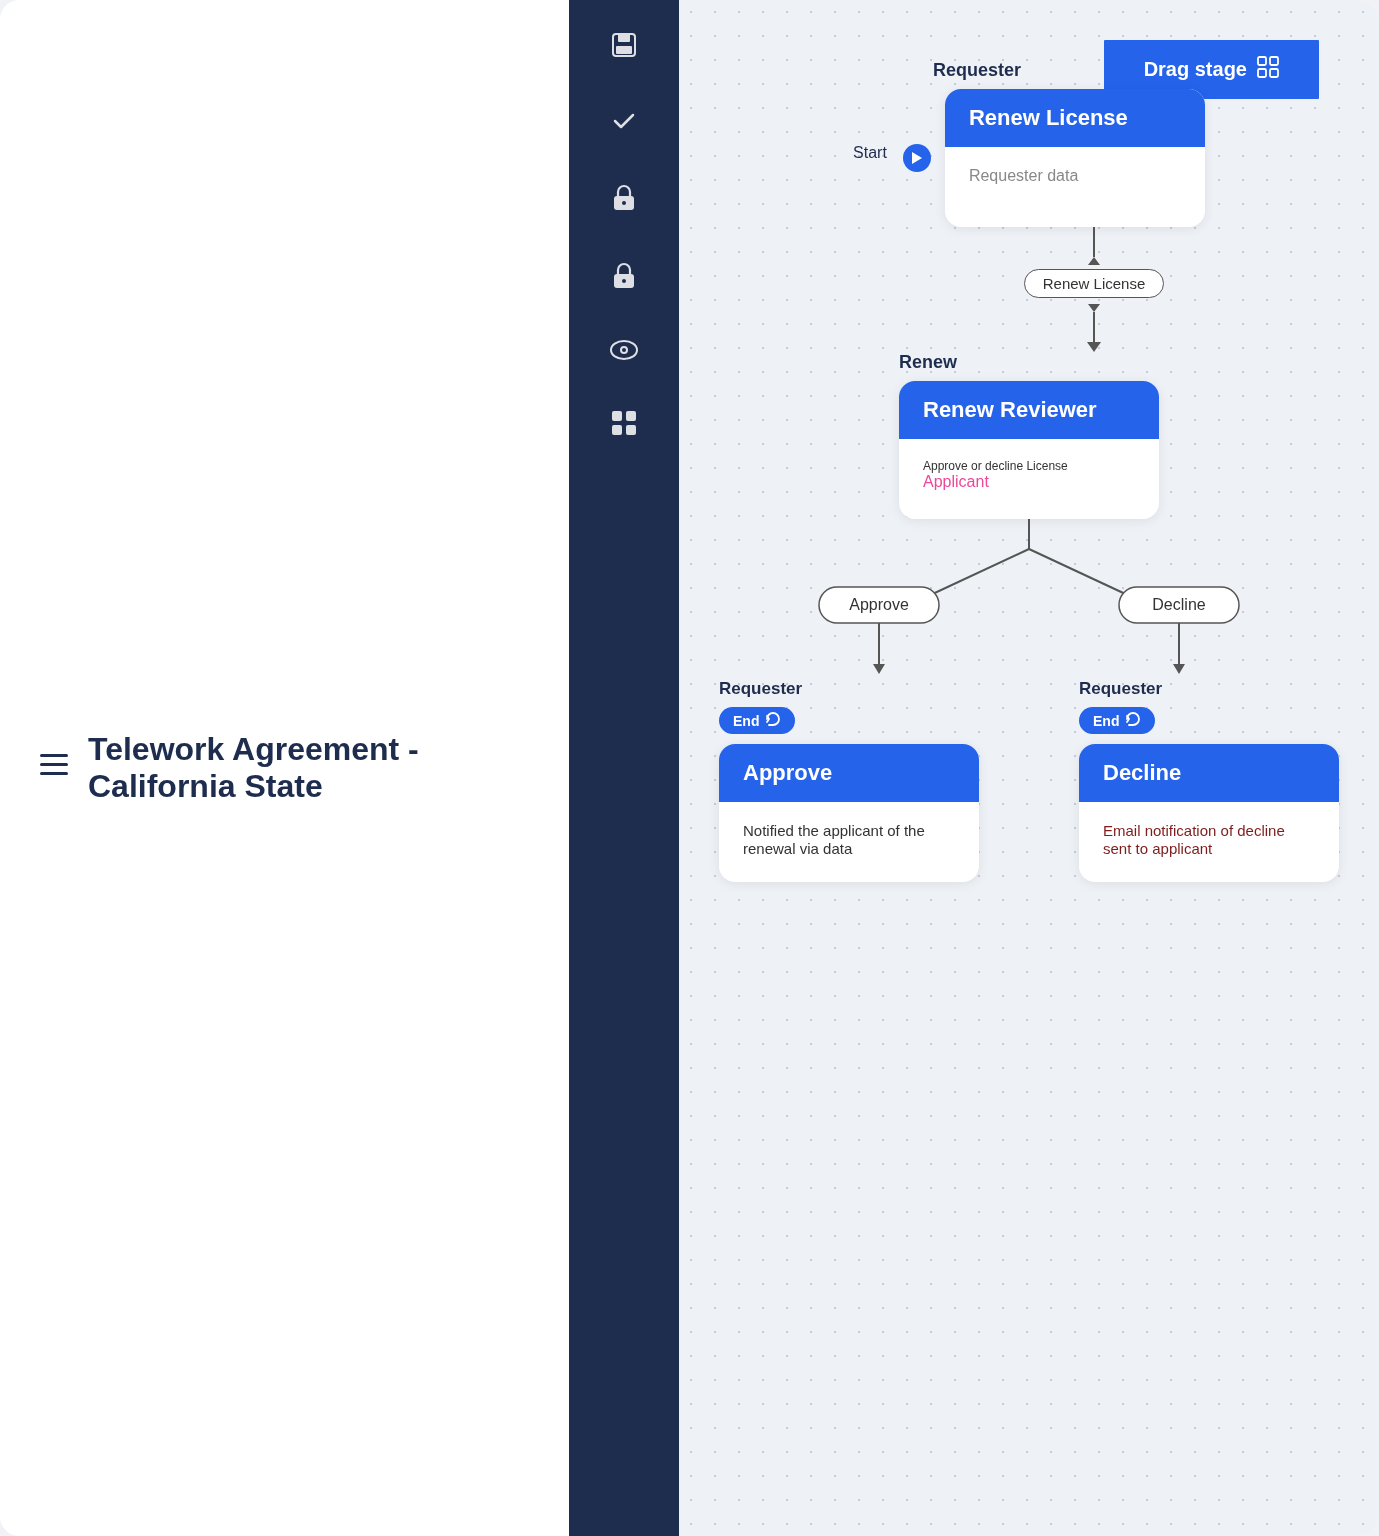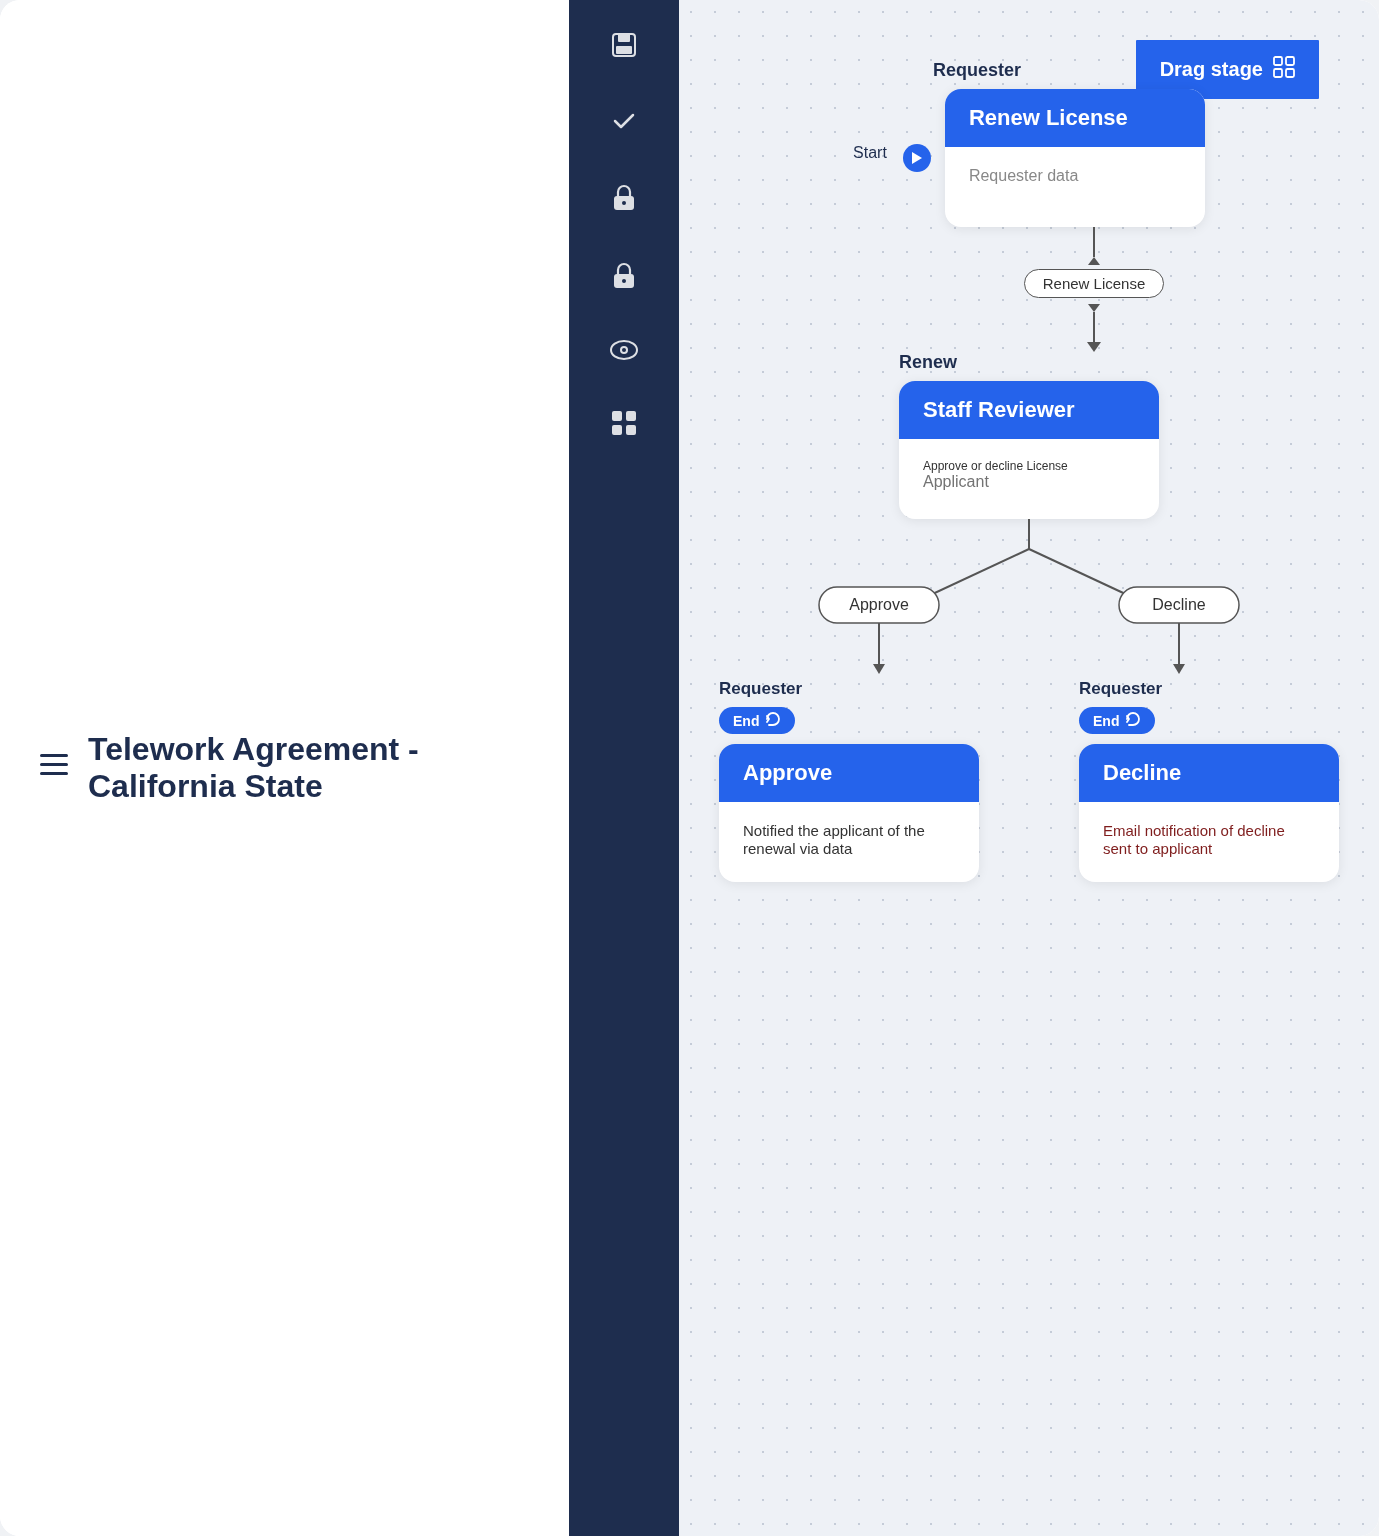--- a/index.html
+++ b/index.html
@@ -16,21 +16,21 @@
     .main-layout { display: flex; flex: 1; }
 
     
     .sidebar { width: 110px; background: #1e2d4e; display: flex; flex-direction: column; align-items: center; padding: 24px 0; gap: 28px; }
     .sidebar-icon { color: white; font-size: 22px; opacity: 0.85; cursor: pointer; padding: 8px; border-radius: 8px; }
 
     
     .canvas { flex: 1; background: #eef1f6; background-image: radial-gradient(circle, #c5ccd8 1px, transparent 1px); background-size: 24px 24px; padding: 40px; position: relative; overflow: hidden; }
 
     
-    .drag-stage-btn { position: absolute; top: 40px; right: 60px; background: #2563eb; color: white; border: none; border-radius: 1px; padding: 16px 24px; font-size: 20px; font-weight: 600; cursor: pointer; display: flex; align-items: center; gap: 10px; }
+    .drag-stage-btn { position: absolute; top: 40px; right: 60px; background: #2563eb; color: white; border: none; border-radius: 1px; padding: 16px 40px; font-size: 20px; font-weight: 600; cursor: pointer; display: flex; align-items: center; gap: 10px; }
 
     
     .workflow { display: flex; flex-direction: column; align-items: center; padding-top: 20px; position: relative; }
 
     
     .stage-card { background: white; border-radius: 16px; box-shadow: 0 2px 12px rgba(0,0,0,0.08); overflow: hidden; min-width: 240px; }
     .stage-card-header { background: #2563eb; color: white; padding: 16px 24px; font-size: 22px; font-weight: 700; }
     .stage-card-body { padding: 20px 24px; min-height: 80px; color: #555; font-size: 16px; }
 
     
@@ -161,24 +161,24 @@
           <div style="width:0;height:0;border-left:6px solid transparent;border-right:6px solid transparent;border-top:8px solid #555;margin-top:2px;"></div>
           <div style="width:2px;height:30px;background:#555;"></div>
           <div style="width:0;height:0;border-left:7px solid transparent;border-right:7px solid transparent;border-top:10px solid #555;"></div>
         </div>
 
         <div class="section-block">
           <div style="align-self:flex-start;margin-bottom:8px;">
             <span style="font-size:18px;font-weight:600;color:#1e2d4e;">Renew</span>
           </div>
           <div class="stage-card" style="min-width:260px;max-width:260px;">
-            <div class="stage-card-header">Staff Reviewer</div>
+            <div class="stage-card-header">Renew Reviewer</div>
             <div class="stage-card-body">
               <div style="color:#333;font-size:12px;">Approve or decline  License</div>
-              <div style="color:#737373;font-size:16px;">Applicant</div>
+              <div style="color:#ec4899;font-size:16px;">Applicant</div>
             </div>
           </div>
         </div>
 
         <div style="position:relative;width:620px;height:180px;margin-top:0;">
           <svg width="620" height="180" viewBox="0 0 620 180" style="overflow:visible;">
 
             <line x1="310" y1="0" x2="310" y2="30" stroke="#555" stroke-width="2"></line>
 
             <line x1="310" y1="30" x2="160" y2="100" stroke="#555" stroke-width="2"></line>

